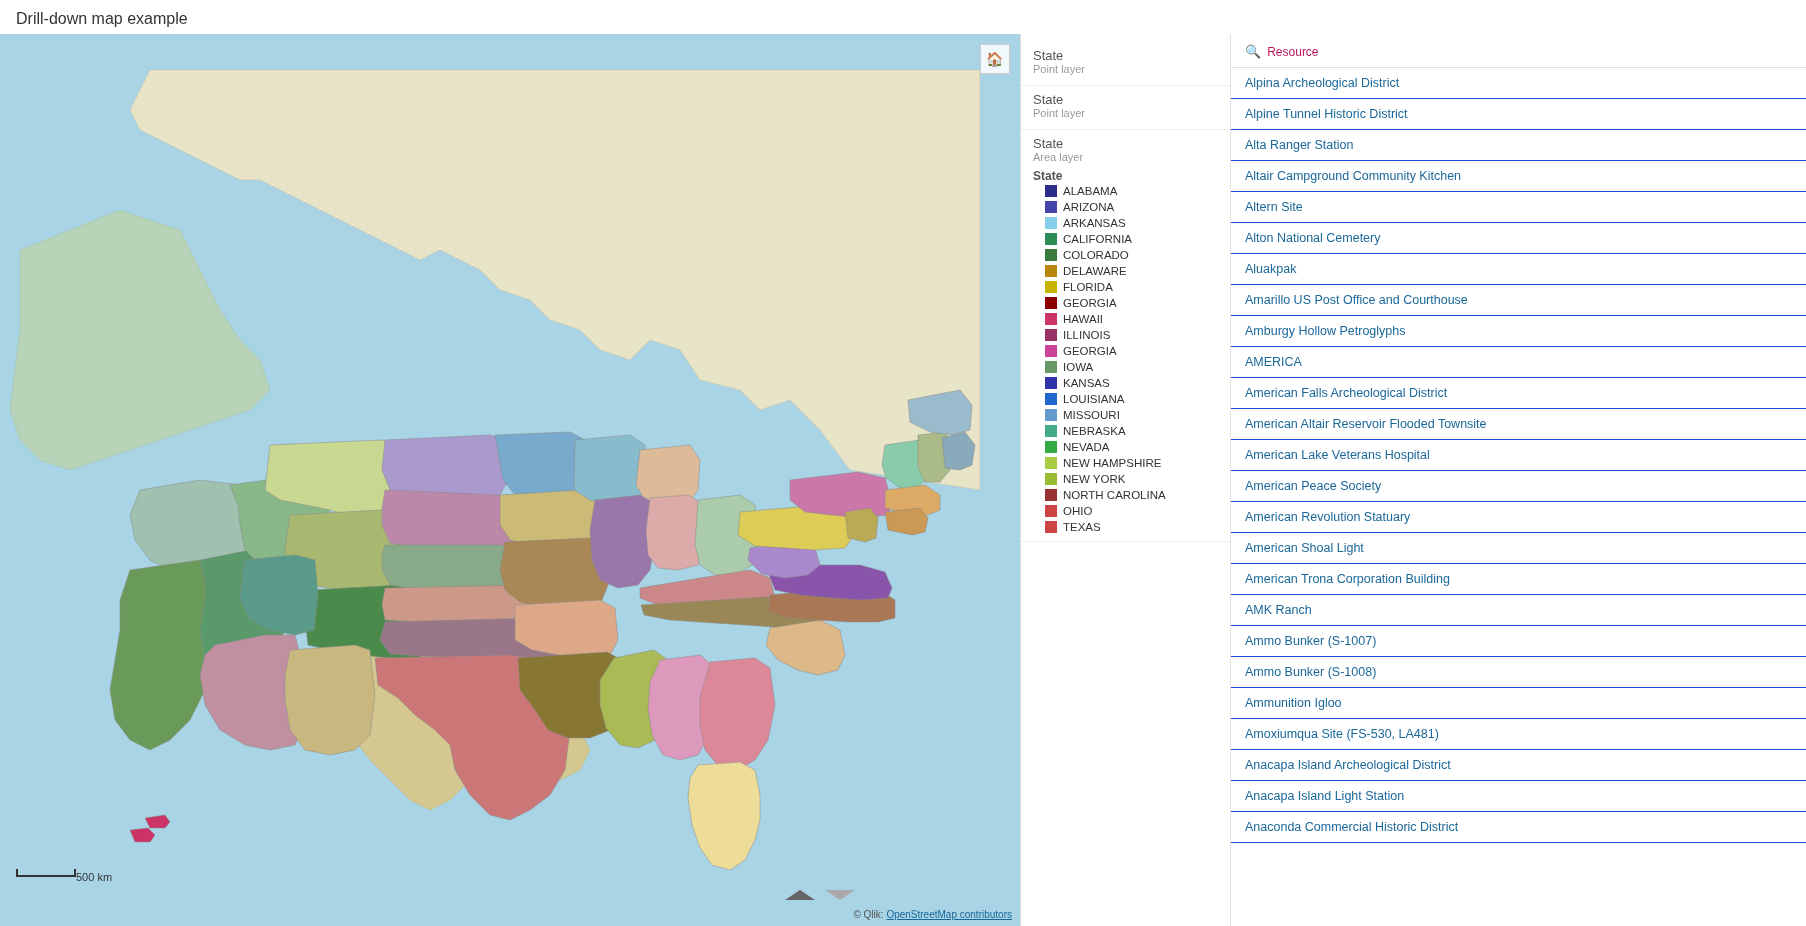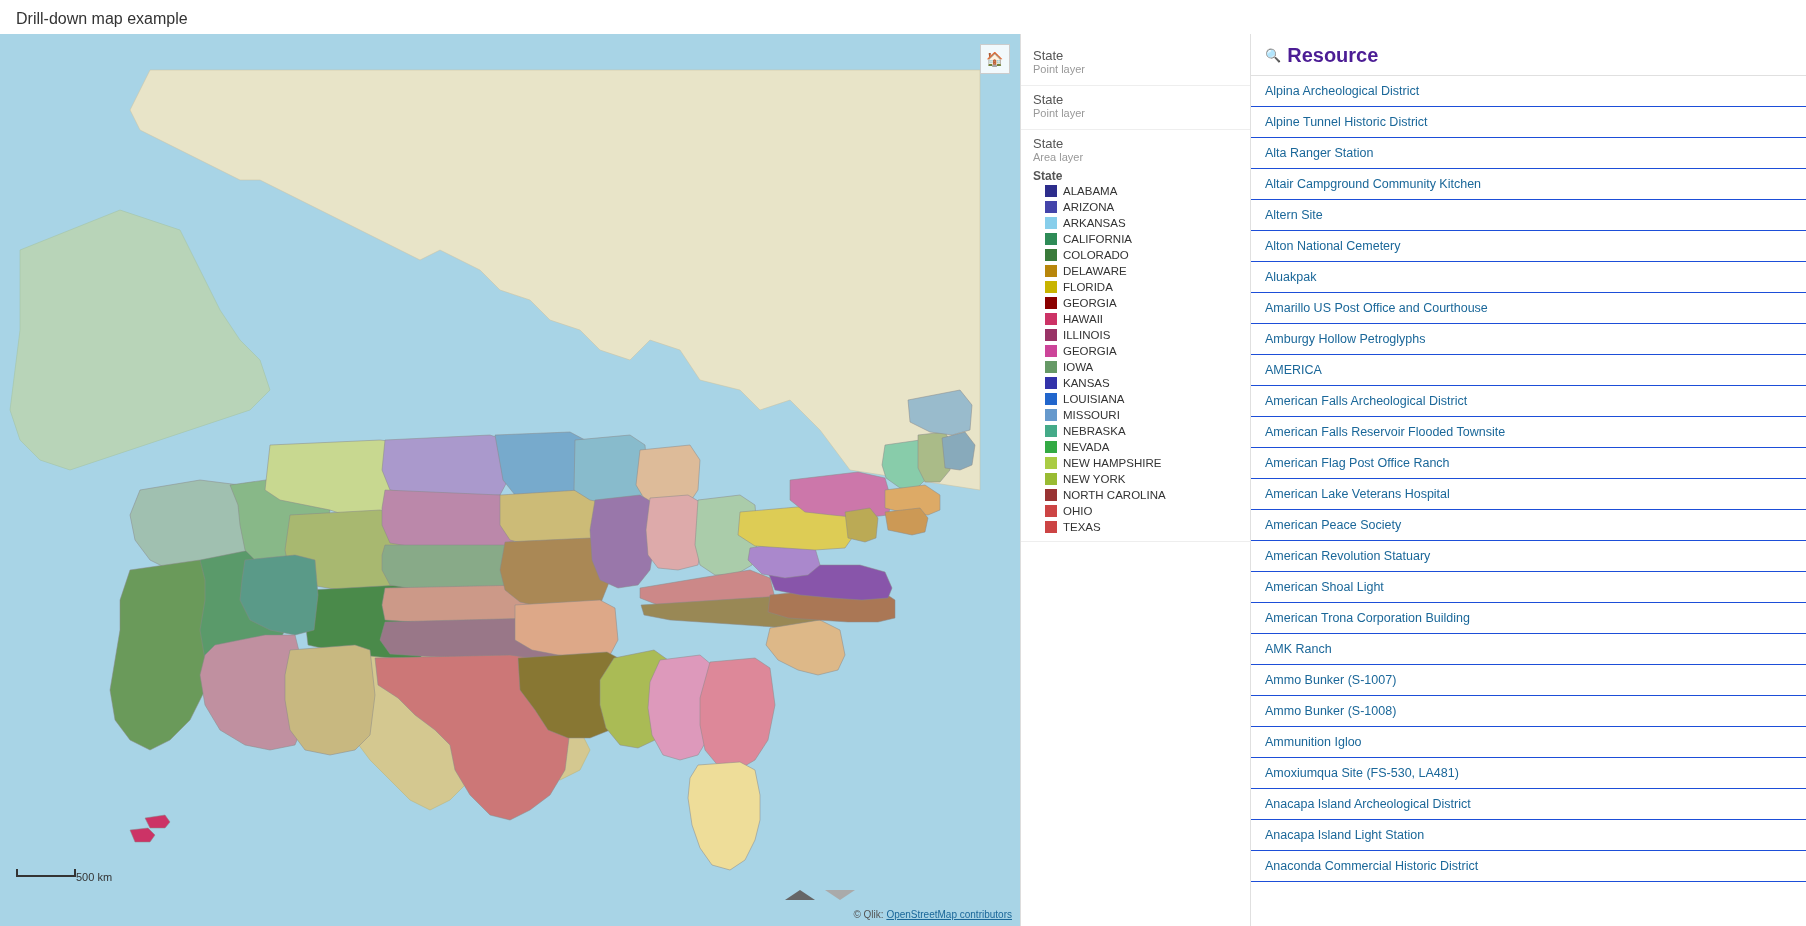--- a/index.html
+++ b/index.html
@@ -85,21 +85,21 @@
     
     #right-panel {
       flex: 1;
       display: flex;
       overflow: hidden;
       border-left: 1px solid #ddd;
     }
 
     
     #legend-panel {
-      width: 230px;
+      width: 210px;
       flex-shrink: 0;
       overflow-y: auto;
       border-right: 1px solid #e0e0e0;
       padding: 8px 0;
     }
 
     .layer-section {
       padding: 6px 12px;
       border-bottom: 1px solid #eee;
     }
@@ -154,23 +154,23 @@
       background: #fff;
       z-index: 10;
     }
 
     #resource-header-icon {
       font-size: 13px;
       color: #555;
     }
 
     #resource-header-label {
-      font-size: 20px;
-      font-weight: bold;
-      color: #4c1d95;
+      font-size: 12px;
+      font-weight: normal;
+      color: #be185d;
     }
 
     .resource-item {
       padding: 8px 14px;
       font-size: 12.5px;
       color: #1a6799;
       border-bottom: 1px solid #1d4ed8;
       cursor: pointer;
       white-space: nowrap;
       overflow: hidden;
@@ -429,22 +429,21 @@
           <div class="resource-item">Alpine Tunnel Historic District</div>
           <div class="resource-item">Alta Ranger Station</div>
           <div class="resource-item">Altair Campground Community Kitchen</div>
           <div class="resource-item">Altern Site</div>
           <div class="resource-item">Alton National Cemetery</div>
           <div class="resource-item">Aluakpak</div>
           <div class="resource-item">Amarillo US Post Office and Courthouse</div>
           <div class="resource-item">Amburgy Hollow Petroglyphs</div>
           <div class="resource-item">AMERICA</div>
           <div class="resource-item">American Falls Archeological District</div>
-          <div class="resource-item">American Falls Reservoir Flooded Townsite</div>
-          <div class="resource-item">American Flag Post Office Ranch</div>
+          <div class="resource-item">American Altair Reservoir Flooded Townsite</div>
           <div class="resource-item">American Lake Veterans Hospital</div>
           <div class="resource-item">American Peace Society</div>
           <div class="resource-item">American Revolution Statuary</div>
           <div class="resource-item">American Shoal Light</div>
           <div class="resource-item">American Trona Corporation Building</div>
           <div class="resource-item">AMK Ranch</div>
           <div class="resource-item">Ammo Bunker (S-1007)</div>
           <div class="resource-item">Ammo Bunker (S-1008)</div>
           <div class="resource-item">Ammunition Igloo</div>
           <div class="resource-item">Amoxiumqua Site (FS-530, LA481)</div>

